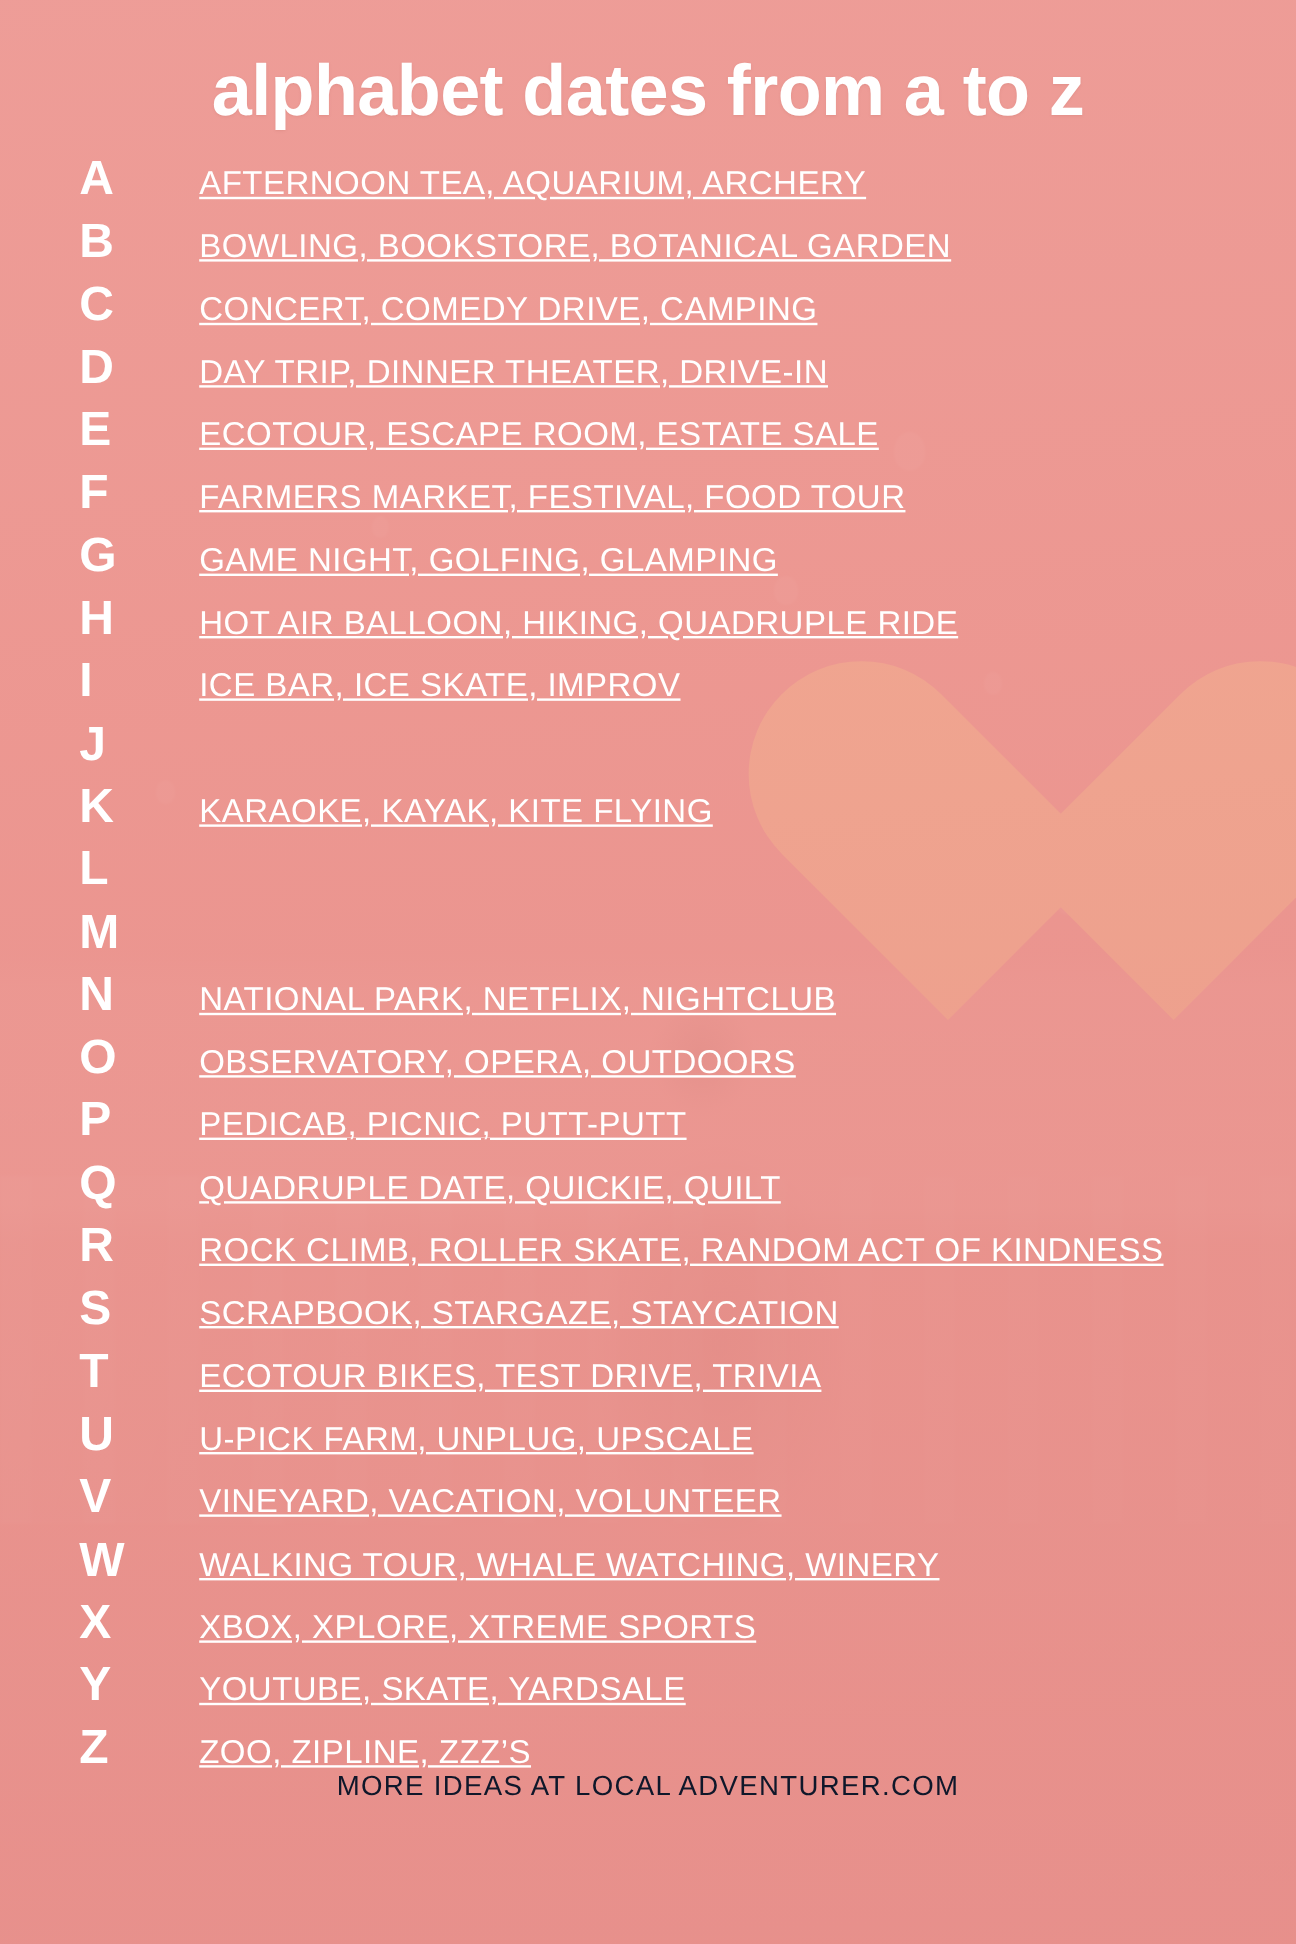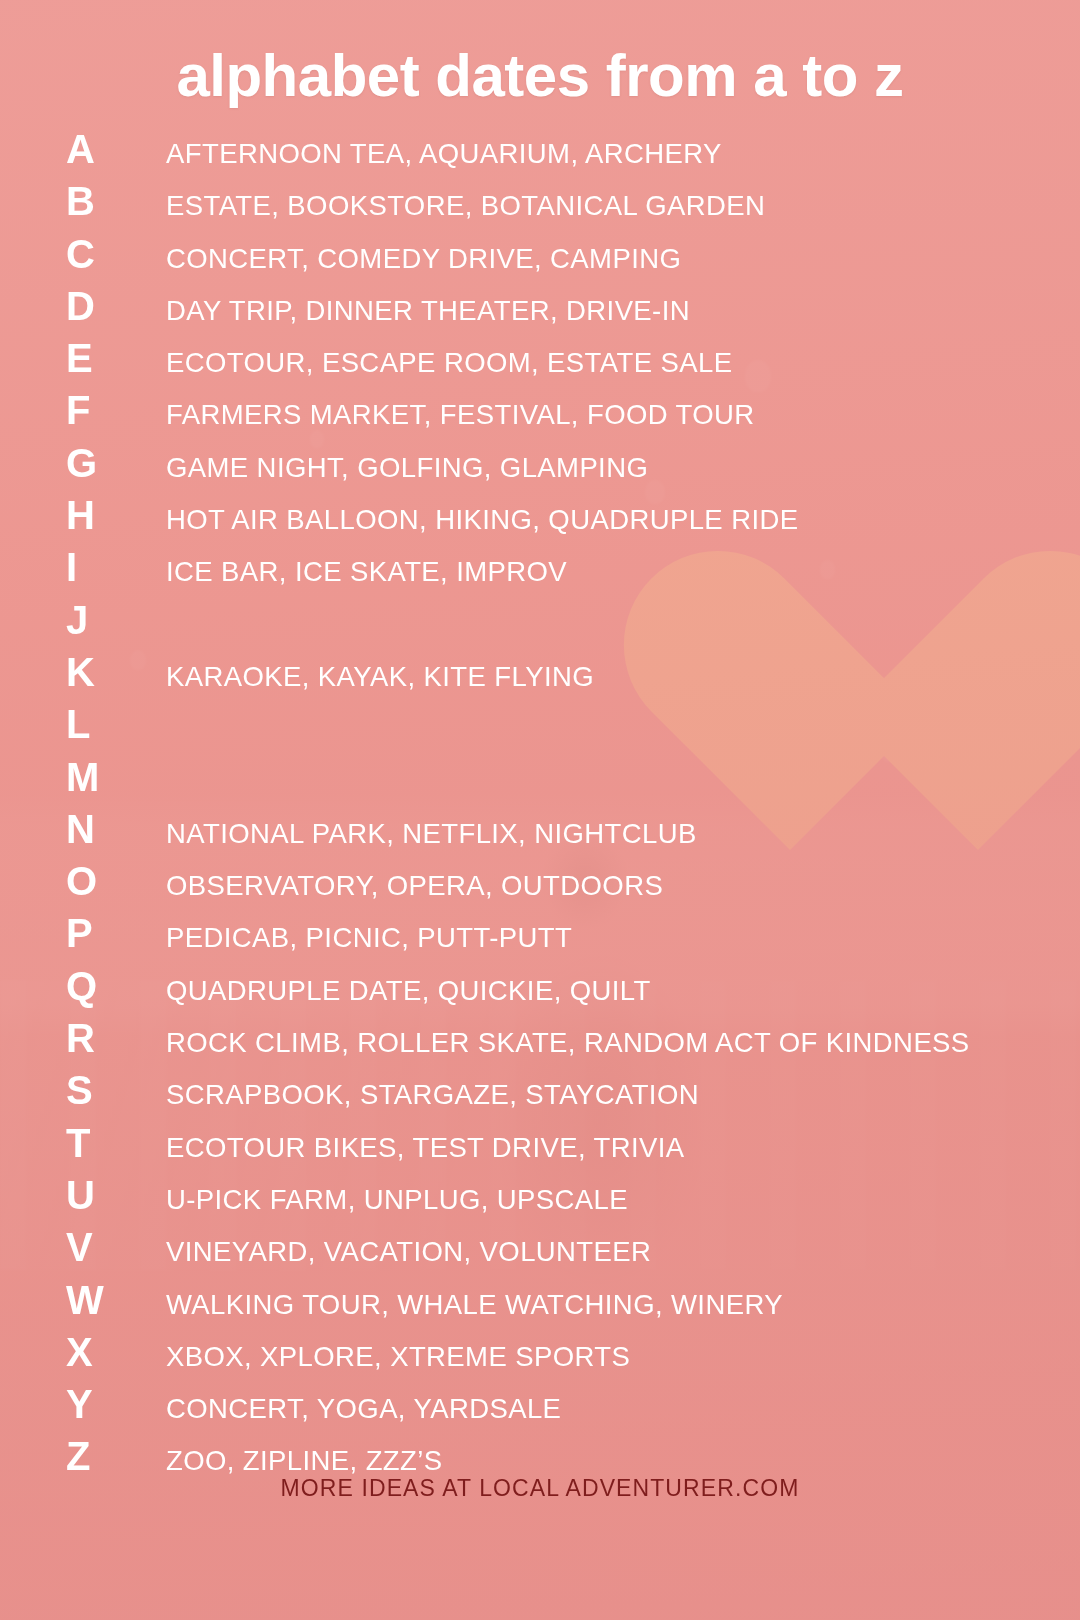--- a/index.html
+++ b/index.html
@@ -156,29 +156,30 @@
     letter-spacing: 0.5px;
   }
 
   .items {
     color: #ffffff;
     font-size: 27.5px;
     letter-spacing: 0.4px;
     line-height: 1;
     white-space: nowrap;
     font-weight: 400;
+    text-decoration: underline;
   }
 
   .footer {
     position: absolute;
     left: 0;
     right: 0;
     bottom: 34px;
     text-align: center;
-    color: #7f1d1d;
+    color: #0f172a;
     font-size: 23px;
     letter-spacing: 1.1px;
   }
 </style>
 </head>
 <body>
 
 <div id="bg">
   <div class="photo"></div>
   <div class="street"></div>
@@ -200,21 +201,21 @@
   <h1>alphabet dates from a to z</h1>
 
   <div class="rows">
 
     <div class="row">
       <div class="letter">A</div>
       <div class="items">AFTERNOON TEA, AQUARIUM, ARCHERY</div>
     </div>
     <div class="row">
       <div class="letter">B</div>
-      <div class="items">ESTATE, BOOKSTORE, BOTANICAL GARDEN</div>
+      <div class="items">BOWLING, BOOKSTORE, BOTANICAL GARDEN</div>
     </div>
     <div class="row">
       <div class="letter">C</div>
       <div class="items">CONCERT, COMEDY DRIVE, CAMPING</div>
     </div>
     <div class="row">
       <div class="letter">D</div>
       <div class="items">DAY TRIP, DINNER THEATER, DRIVE-IN</div>
     </div>
     <div class="row">
@@ -289,21 +290,21 @@
     <div class="row">
       <div class="letter">W</div>
       <div class="items">WALKING TOUR, WHALE WATCHING, WINERY</div>
     </div>
     <div class="row">
       <div class="letter">X</div>
       <div class="items">XBOX, XPLORE, XTREME SPORTS</div>
     </div>
     <div class="row">
       <div class="letter">Y</div>
-      <div class="items">CONCERT, YOGA, YARDSALE</div>
+      <div class="items">YOUTUBE, SKATE, YARDSALE</div>
     </div>
     <div class="row">
       <div class="letter">Z</div>
       <div class="items">ZOO, ZIPLINE, ZZZ’S</div>
     </div>
 
   </div>
 
   <div class="footer">MORE IDEAS AT LOCAL ADVENTURER.COM</div>
 </div>

